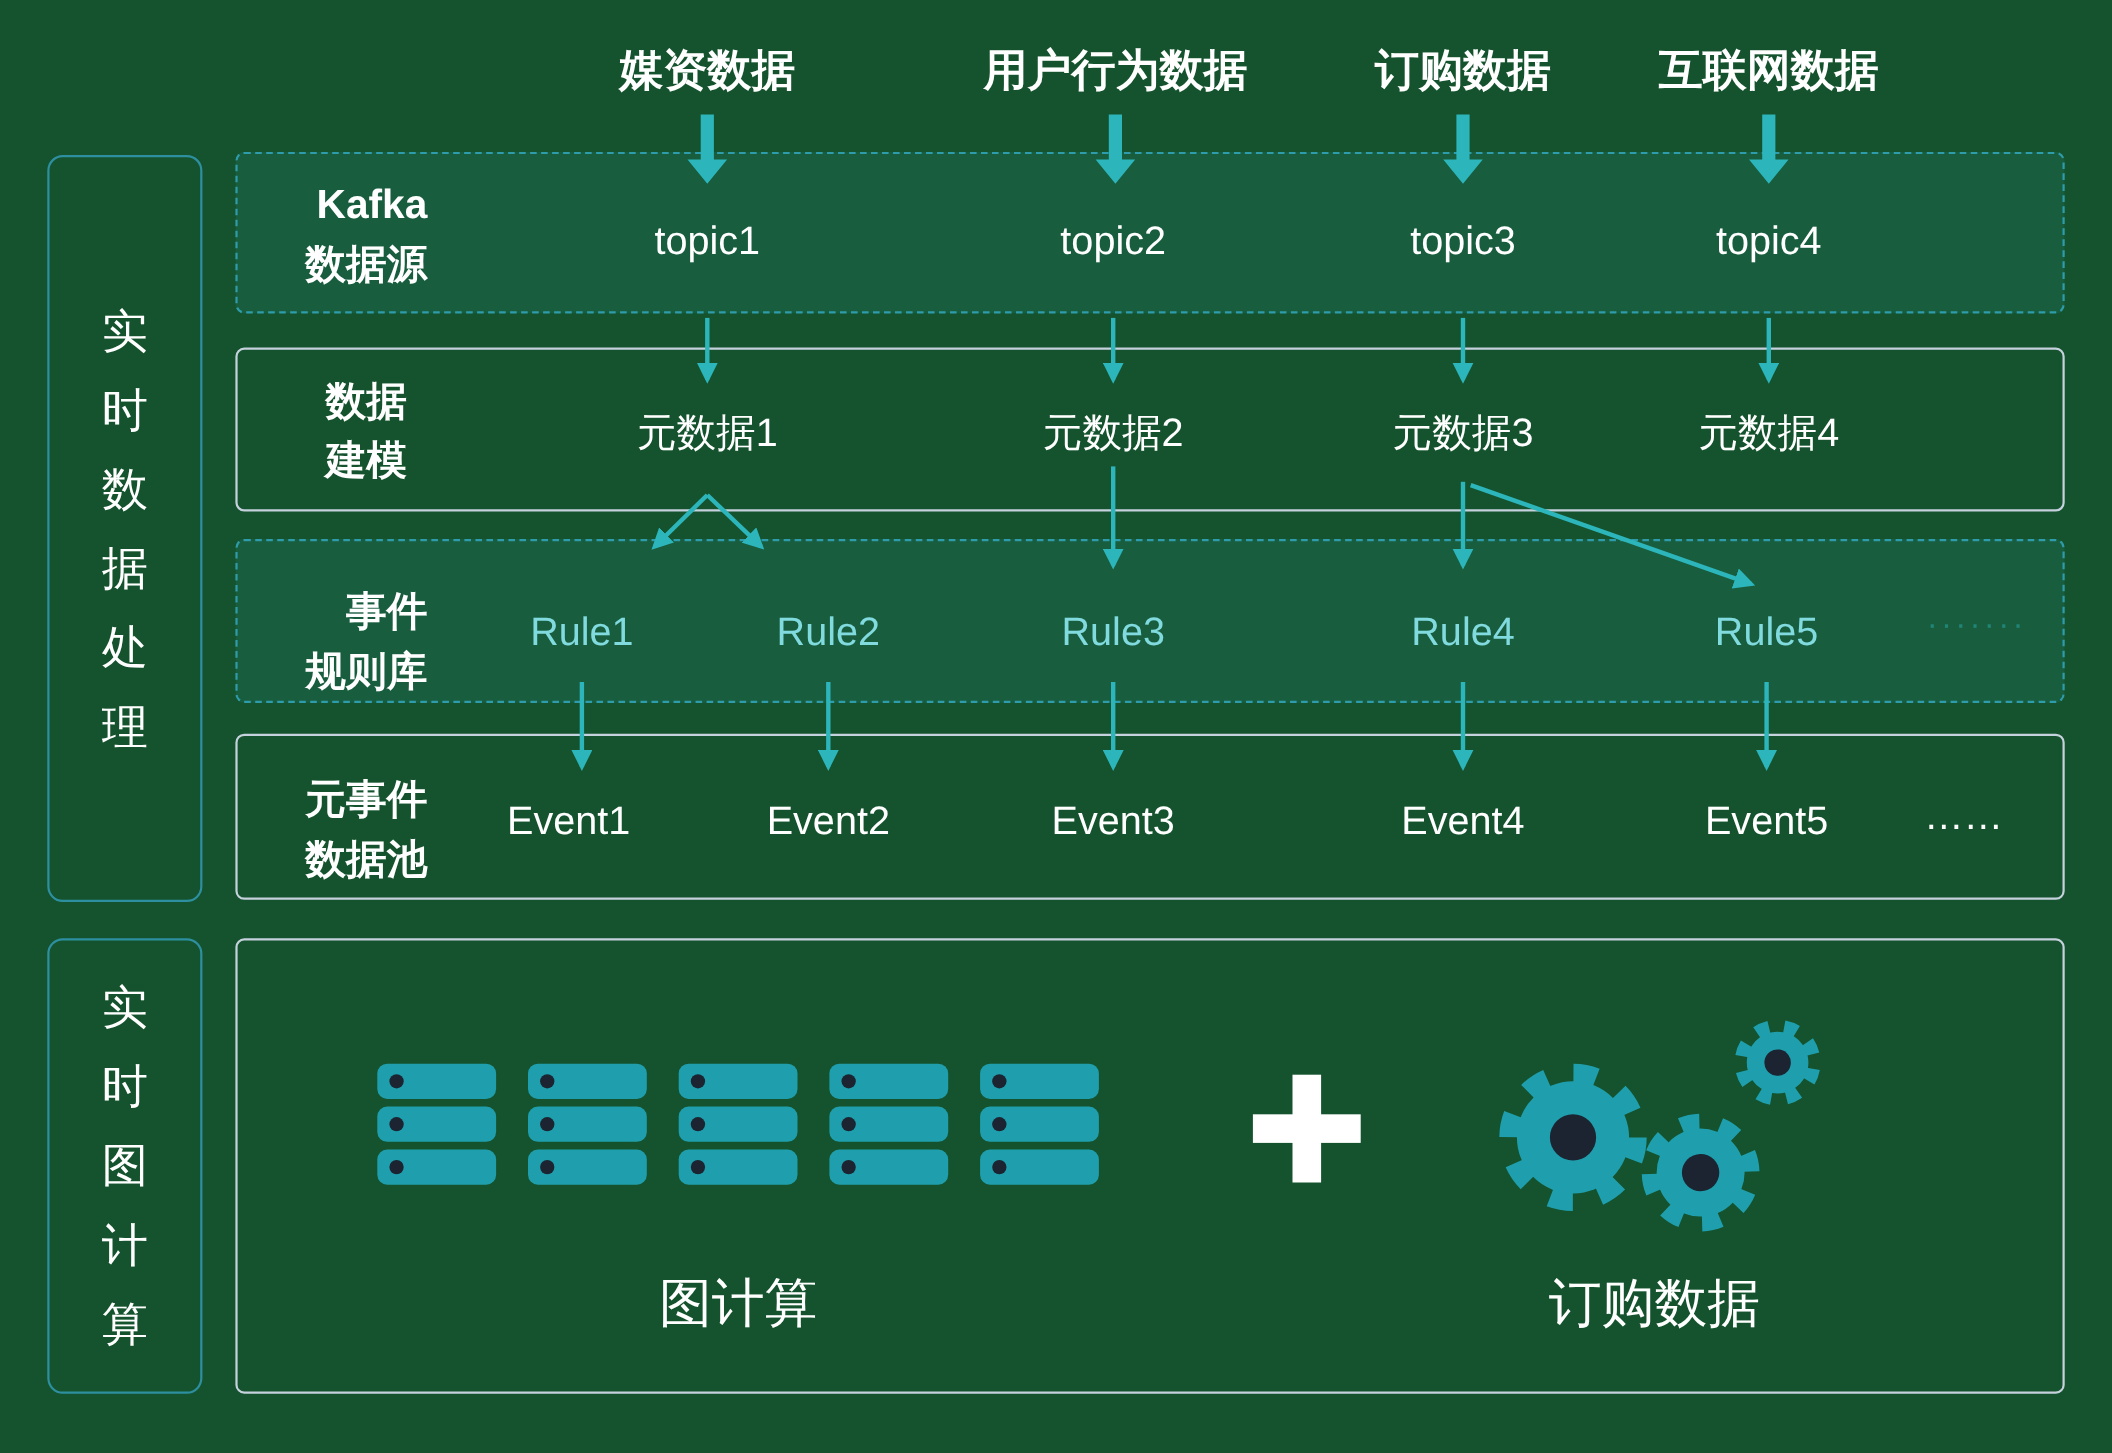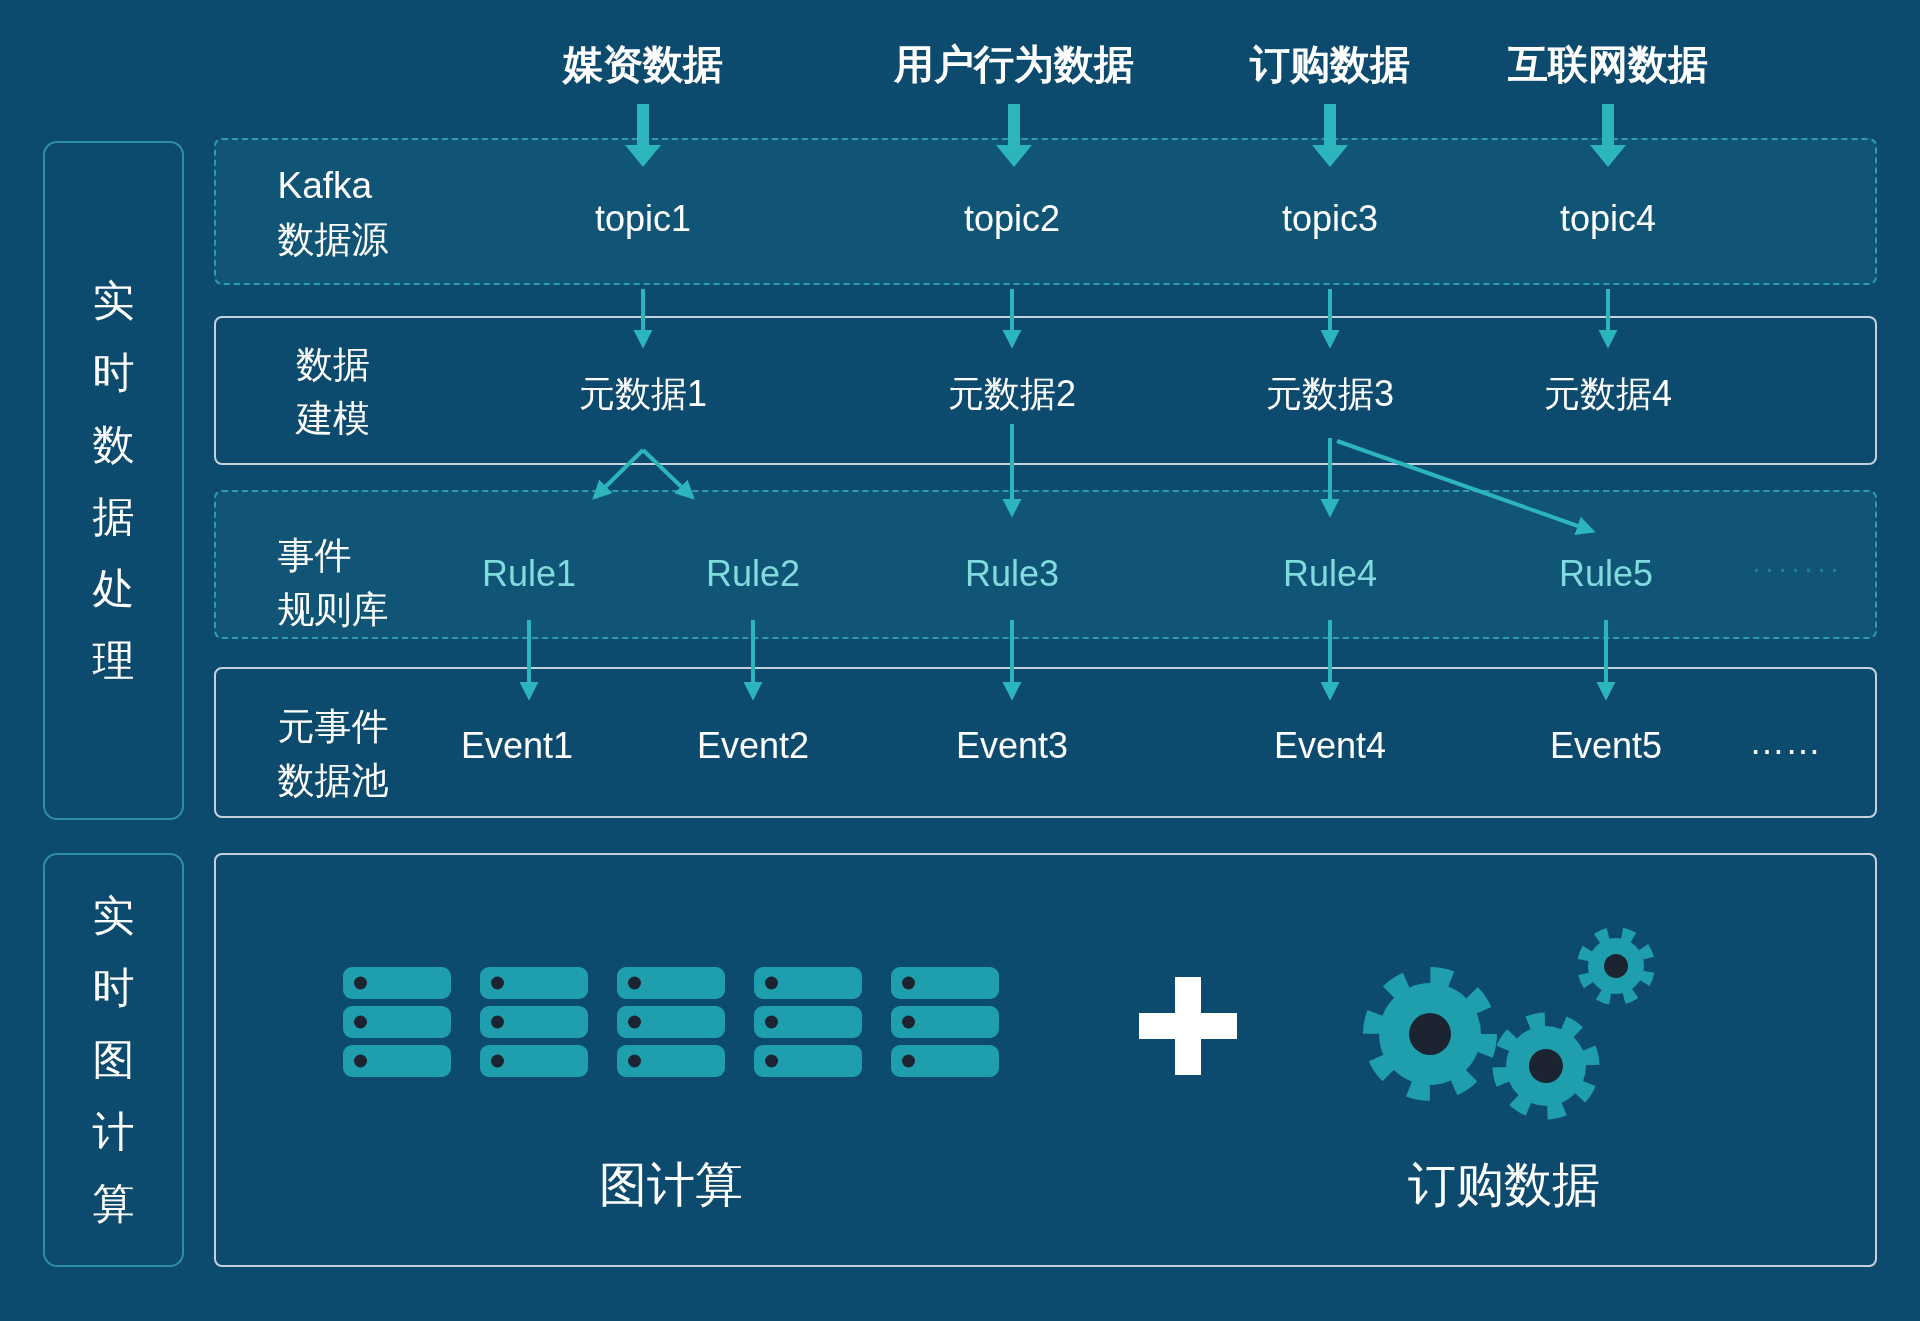--- a/index.html
+++ b/index.html
@@ -1,25 +1,25 @@
 <!DOCTYPE html>
 <html><head>
 <meta charset="utf-8">
 <style>
   * { margin:0; padding:0; box-sizing:border-box; }
   html,body { background:#10161f; }
   .canvas {
     position:relative; width:1920px; height:1321px;
-    background:#0c4a6e; overflow:hidden;
+    background:#14532d; overflow:hidden;
     font-family:"Liberation Sans","DejaVu Sans",sans-serif;
   }
   .abs { position:absolute; }
   .ctr { transform:translate(-50%,-50%); }
   .src { font-size:40px; font-weight:700; color:#ffffff; white-space:nowrap; }
-  .row-label { font-size:37px; font-weight:400; color:#ffffff; text-align:left; line-height:1.45; white-space:nowrap; }
+  .row-label { font-size:37px; font-weight:700; color:#ffffff; text-align:right; line-height:1.45; white-space:nowrap; }
   .item { font-size:36px; color:#ffffff; white-space:nowrap; }
   .rule { color:#80dade; }
   .ellipsis-faint { font-size:30px; color:#2cb5ba; opacity:.45; letter-spacing:3px; white-space:nowrap; }
   .box { position:absolute; border-radius:8px; }
   .dashed { border:2px dashed #2f9cab; background:rgba(44,165,180,0.13); }
   .solidb { border:2px solid #c5d2dd; }
   .panel {
     position:absolute; left:43px; width:141px;
     border:2px solid #2d8fa0; border-radius:14px;
     display:flex; flex-direction:column; align-items:center; justify-content:center; gap:30px;

